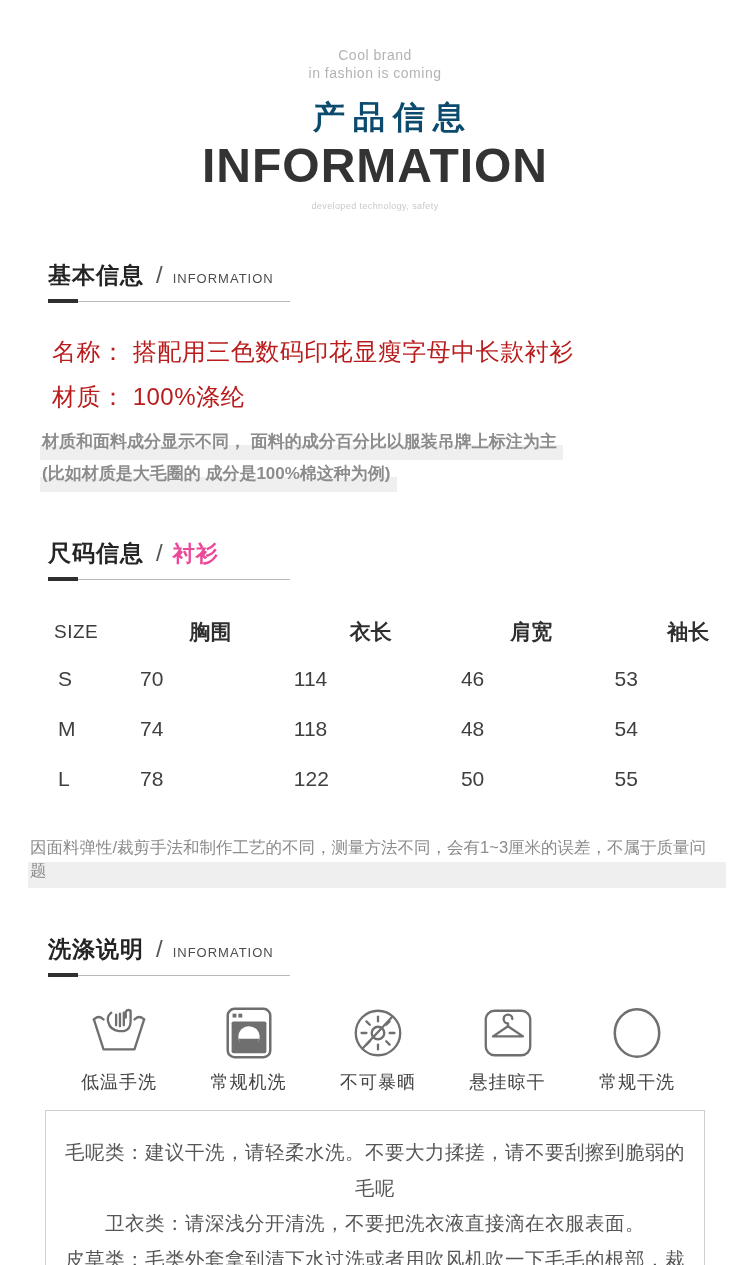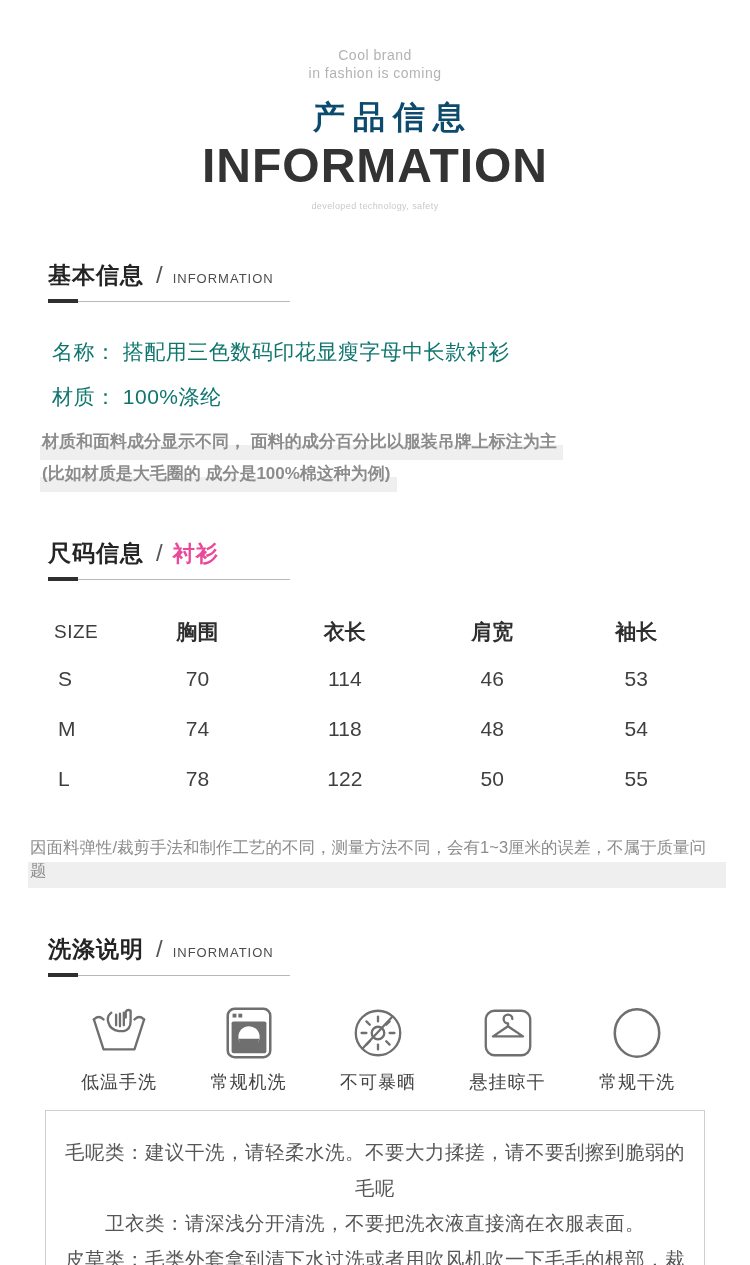--- a/index.html
+++ b/index.html
@@ -22,36 +22,36 @@
   .sec-head { margin:46px 0 0 48px; display:flex; align-items:baseline; }
   .sec-title { font-size:23px; font-weight:700; color:#242424; letter-spacing:1px; }
   .sec-slash { font-size:24px; font-weight:300; color:#555; margin:0 10px 0 12px; }
   .sec-sub { font-size:13px; color:#4d4d4d; letter-spacing:1px; }
   .sec-sub.big { font-size:22px; font-weight:700; color:#ec4899; }
   .rule { position:relative; margin:10px 0 0 48px; width:242px; height:1px; background:#b8b8b8; }
   .rule .tick { position:absolute; left:0; top:-2px; width:30px; height:4px; background:#2f2f2f; }
 
   
   .info-lines { margin:36px 0 0 52px; }
-  .info-line { font-size:21px; color:#0f766e; line-height:28px; margin-bottom:17px; letter-spacing:.5px; }
+  .info-line { font-size:24px; color:#b91c1c; line-height:28px; margin-bottom:17px; letter-spacing:.5px; }
   .notes { margin:14px 0 0 40px;font-weight:bold; }
   .hl {
     display:inline-block; font-size:17px; color:#8c8c8c; line-height:1.45;
     padding:2px 6px 5px 2px;
     background:linear-gradient(180deg, transparent 52%, #efefef 52%);
   }
 
   
   .size-table { margin:30px 40px 0; }
-  .t-row { display:grid; grid-template-columns:13% 21% 23% 21% 22%; align-items:center; }
+  .t-row { display:grid; grid-template-columns:13% 21% 23% 21% 22%; align-items:center;gap:13px; }
   .t-head { height:44px; }
   .t-head .cell { font-size:21px; font-weight:700; color:#2f2f2f; text-align:center; }
   .t-head .cell.size { font-weight:400; font-size:19px; color:#3c3c3c; text-align:left; padding-left:14px; letter-spacing:.5px; }
   .t-body .t-row { height:50px; }
-  .t-body .cell { font-size:21px; color:#3f3f3f; text-align:center; }
+  .t-body .cell { font-size:21px; color:#3f3f3f; }
   .t-body .cell.size { text-align:left; padding-left:18px; }
   .disclaimer { margin:30px 24px 0 28px; }
   .disclaimer .hl { font-size:16.5px; }
 
   
   .care-row { margin:28px 52px 0 58px; display:flex; justify-content:space-between; }
   .care { width:122px; text-align:center; }
   .care svg { display:block; margin:0 auto; }
   .care-label { margin-top:8px; font-size:18px; color:#454545; letter-spacing:1px; }
 

